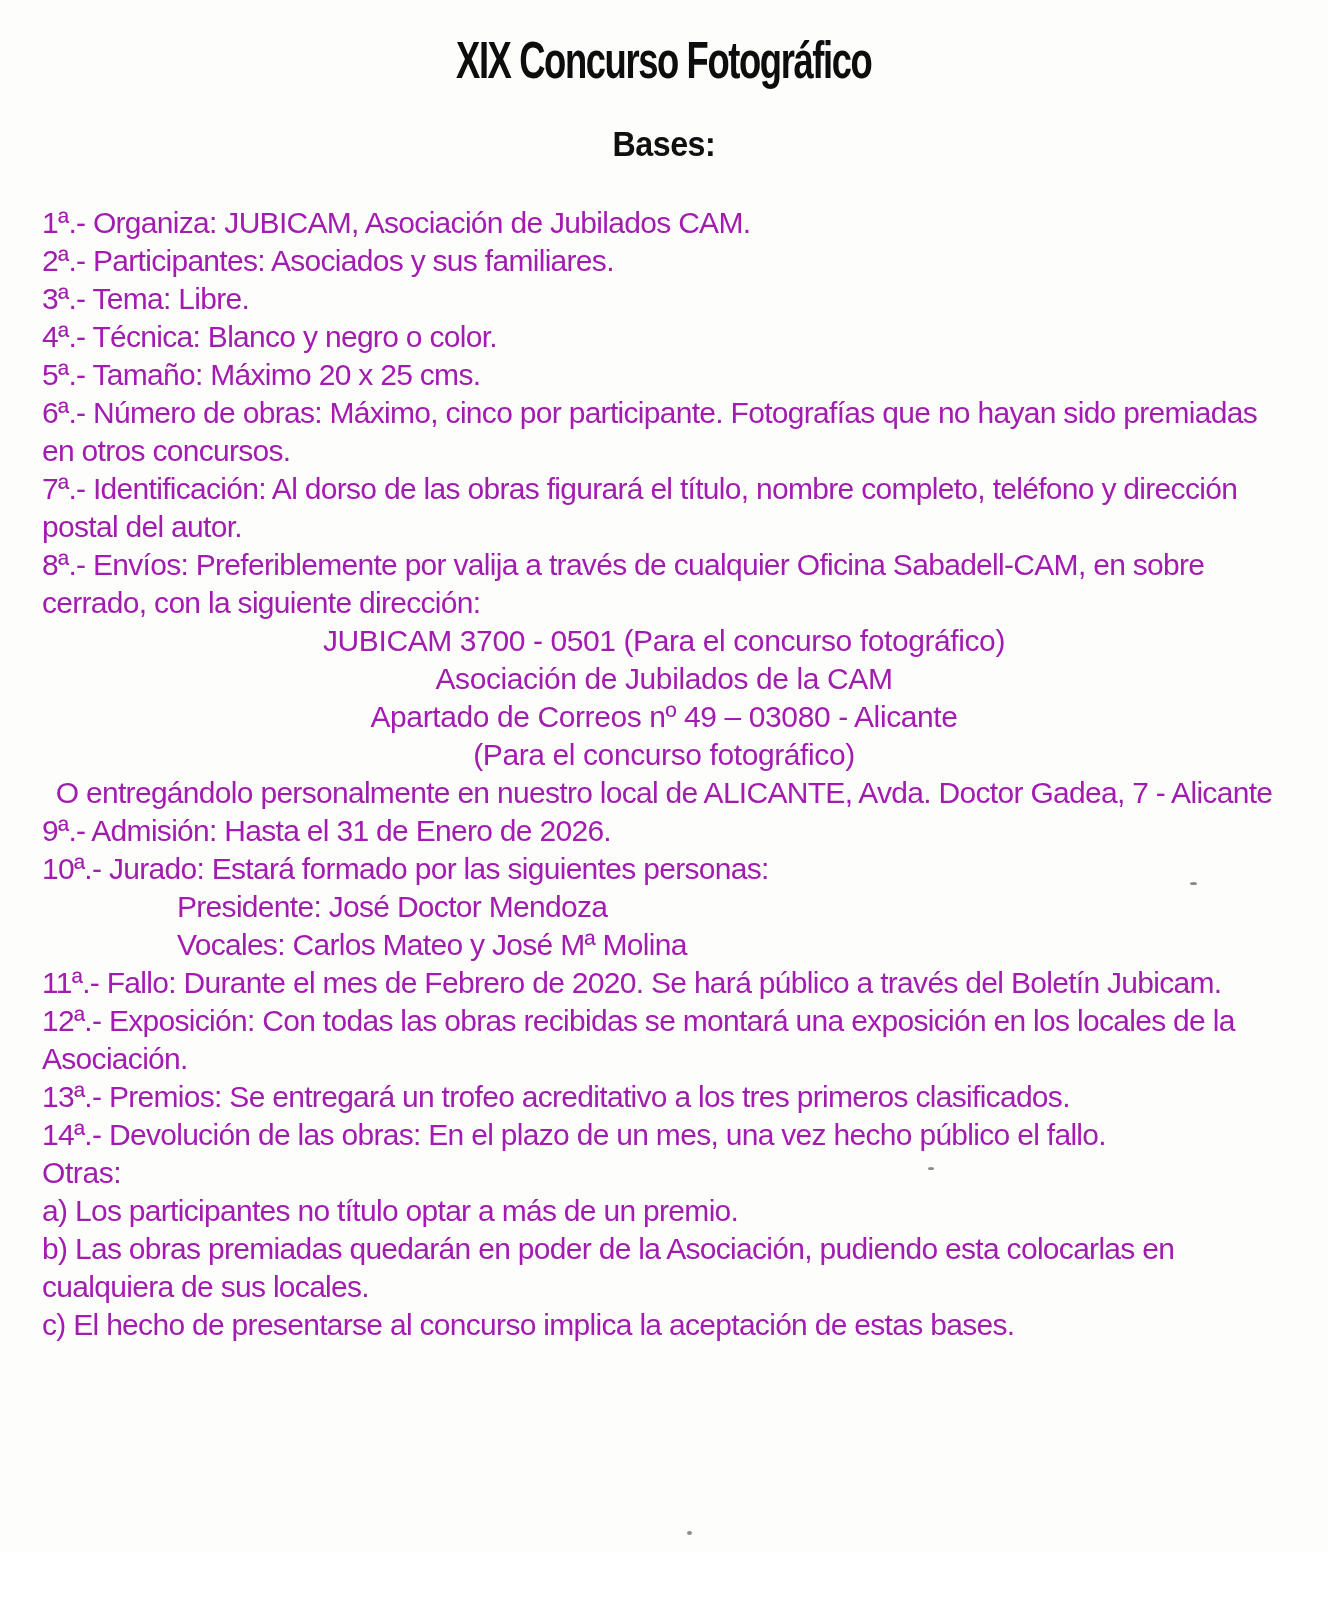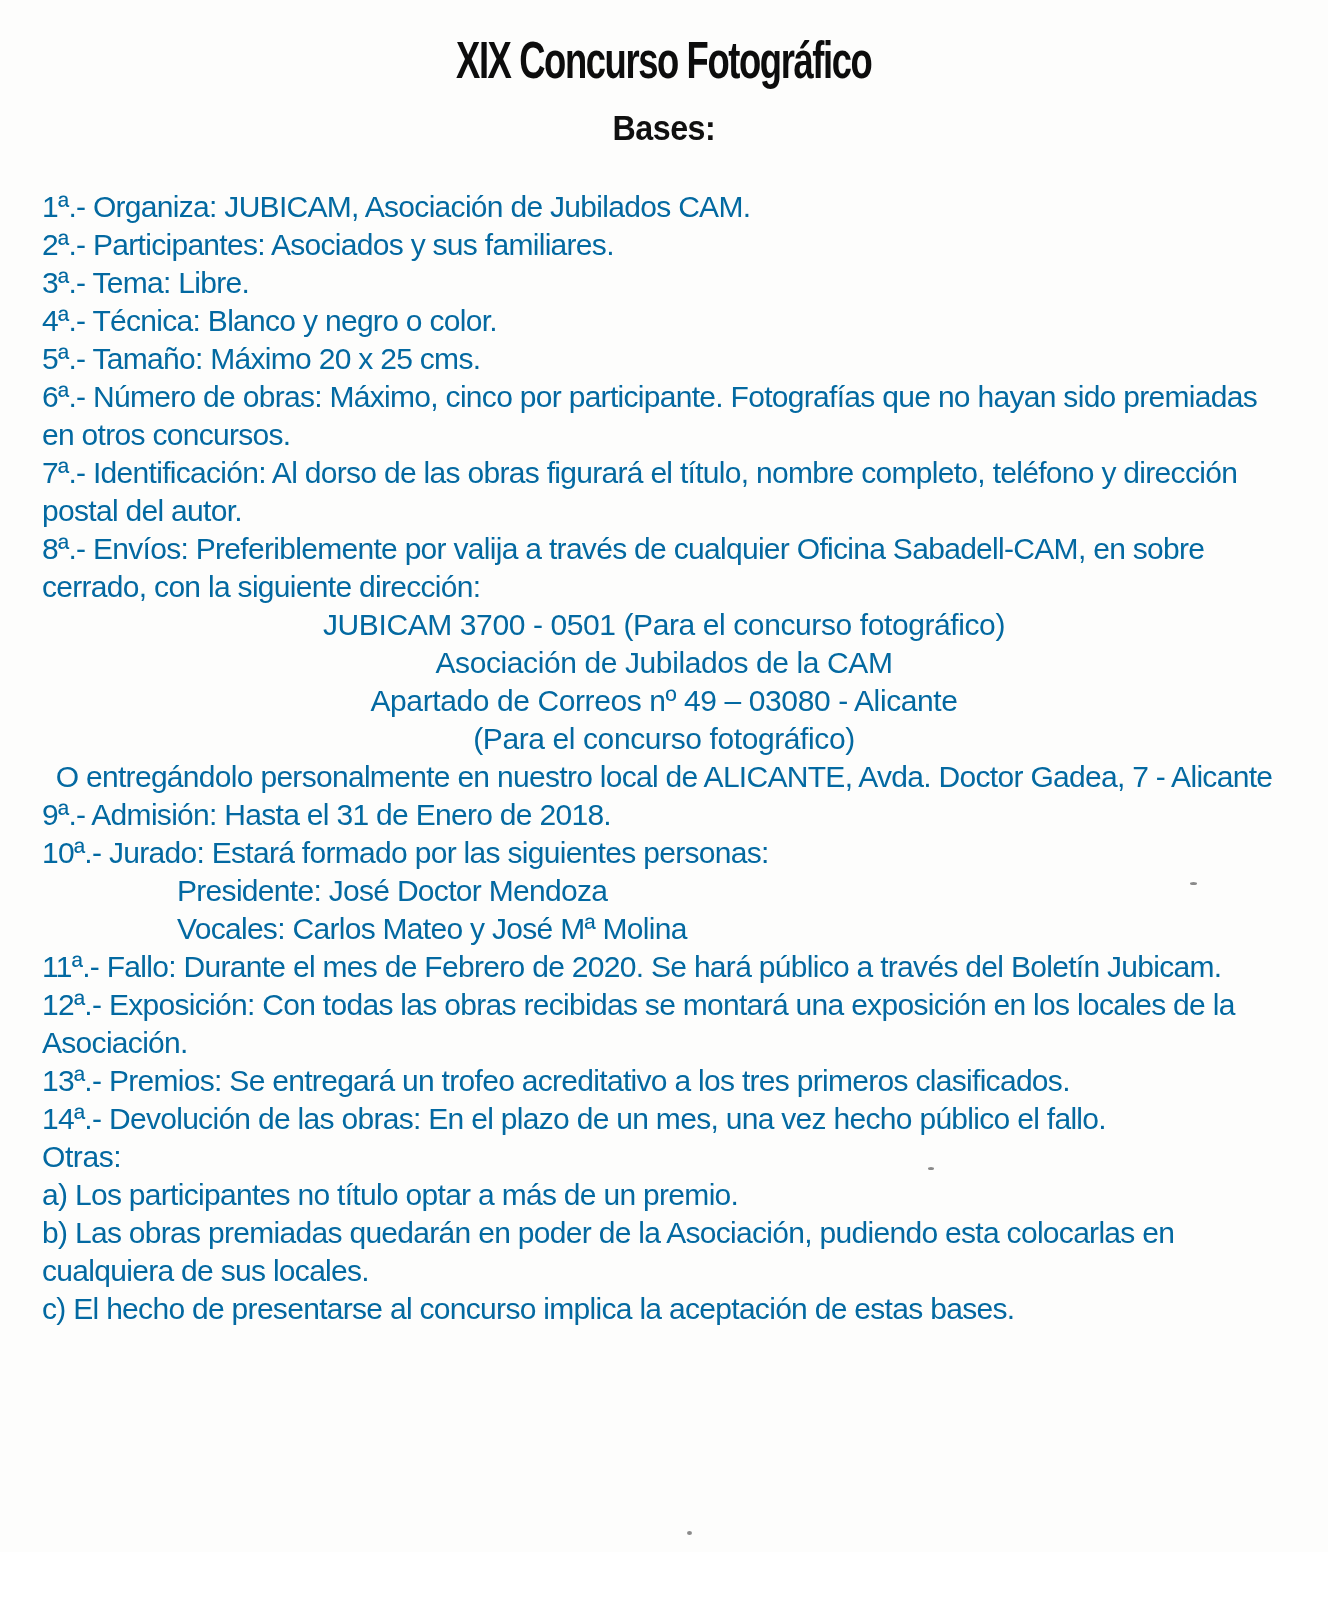--- a/index.html
+++ b/index.html
@@ -25,40 +25,40 @@
     margin: 0;
     font-size: 52px;
     font-weight: 700;
     letter-spacing: -2px;
     white-space: nowrap;
     transform: scaleX(0.70);
     transform-origin: center;
     color: #0d0d0d;
   }
   .subtitle-wrap {
-    margin-top: 18px;
+    margin-top: 34px;
     display: flex;
     justify-content: center;
   }
   .doc-subtitle {
     font-size: 35px;
     font-weight: 700;
     letter-spacing: -0.5px;
     transform: scaleX(0.92);
     transform-origin: center;
     color: #101010;
   }
   .doc-body {
     margin-top: 40px;
     padding: 0 42px;
     font-size: 30px;
     line-height: 38px;
     letter-spacing: -0.7px;
     font-weight: 400;
-    color: #0369a1;
+    color: #a21caf;
   }
   .line { }
   .line.center { text-align: center; }
   .line.bold { font-weight: 400; letter-spacing: -0.4px; }
   .line.indent { padding-left: 135px; }
   
   .speck {
     position: absolute;
     background: #8a8a8a;
     border-radius: 50%;
@@ -86,21 +86,21 @@
       <div class="line">4ª.- Técnica: Blanco y negro o color.</div>
       <div class="line">5ª.- Tamaño: Máximo 20 x 25 cms.</div>
       <div class="line">6ª.- Número de obras: Máximo, cinco por participante. Fotografías que no hayan sido premiadas en otros concursos.</div>
       <div class="line">7ª.- Identificación: Al dorso de las obras figurará el título, nombre completo, teléfono y dirección postal del autor.</div>
       <div class="line">8ª.- Envíos: Preferiblemente por valija a través de cualquier Oficina Sabadell-CAM, en sobre cerrado, con la siguiente dirección:</div>
       <div class="line center bold">JUBICAM 3700 - 0501 (Para el concurso fotográfico)</div>
       <div class="line center bold">Asociación de Jubilados de la CAM</div>
       <div class="line center bold">Apartado de Correos nº 49 – 03080 - Alicante</div>
       <div class="line center bold">(Para el concurso fotográfico)</div>
       <div class="line center">O entregándolo personalmente en nuestro local de ALICANTE, Avda. Doctor Gadea, 7 - Alicante</div>
-      <div class="line">9ª.- Admisión: Hasta el 31 de Enero de 2018.</div>
+      <div class="line">9ª.- Admisión: Hasta el 31 de Enero de 2026.</div>
       <div class="line">10ª.- Jurado: Estará formado por las siguientes personas:</div>
       <div class="line indent">Presidente: José Doctor Mendoza</div>
       <div class="line indent">Vocales: Carlos Mateo y José Mª Molina</div>
       <div class="line">11ª.- Fallo: Durante el mes de Febrero de 2020. Se hará público a través del Boletín Jubicam.</div>
       <div class="line">12ª.- Exposición: Con todas las obras recibidas se montará una exposición en los locales de la Asociación.</div>
       <div class="line">13ª.- Premios: Se entregará un trofeo acreditativo a los tres primeros clasificados.</div>
       <div class="line">14ª.- Devolución de las obras: En el plazo de un mes, una vez hecho público el fallo.</div>
       <div class="line bold">Otras:</div>
       <div class="line">a) Los participantes no título optar a más de un premio.</div>
       <div class="line">b) Las obras premiadas quedarán en poder de la Asociación, pudiendo esta colocarlas en cualquiera de sus locales.</div>

